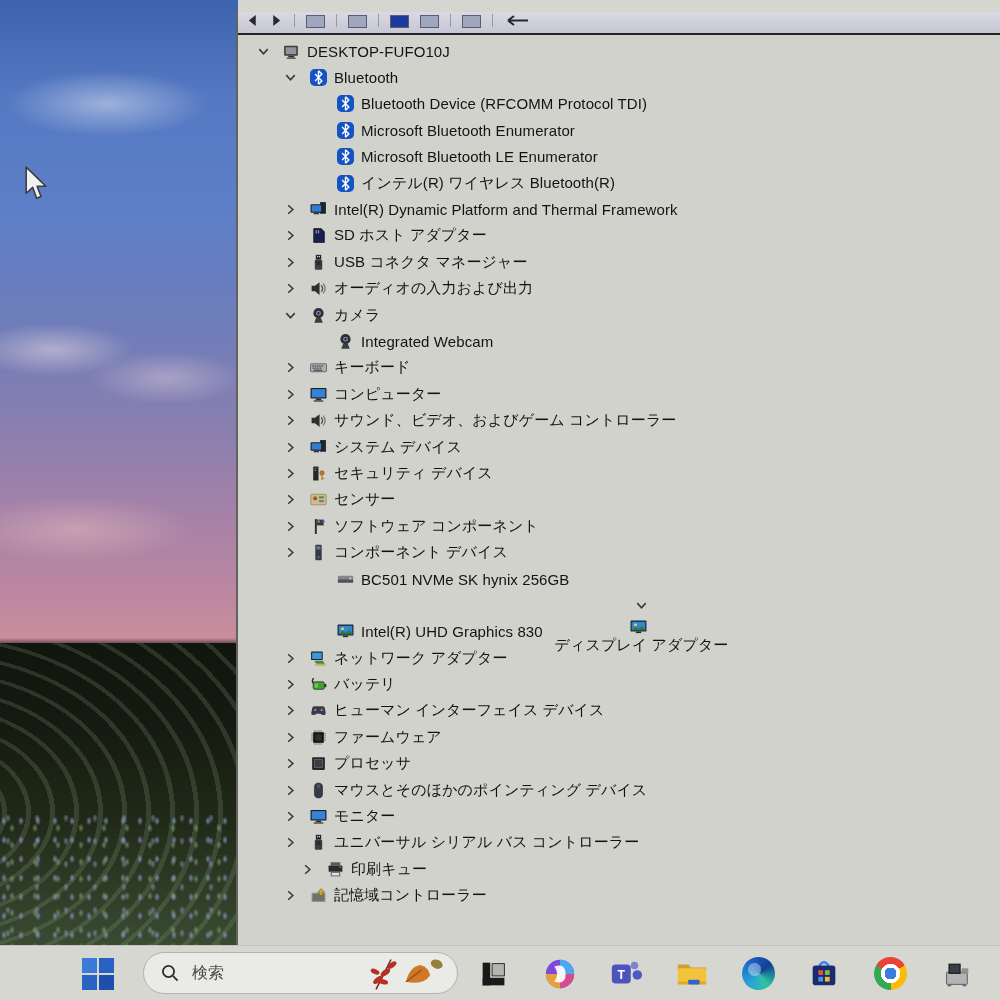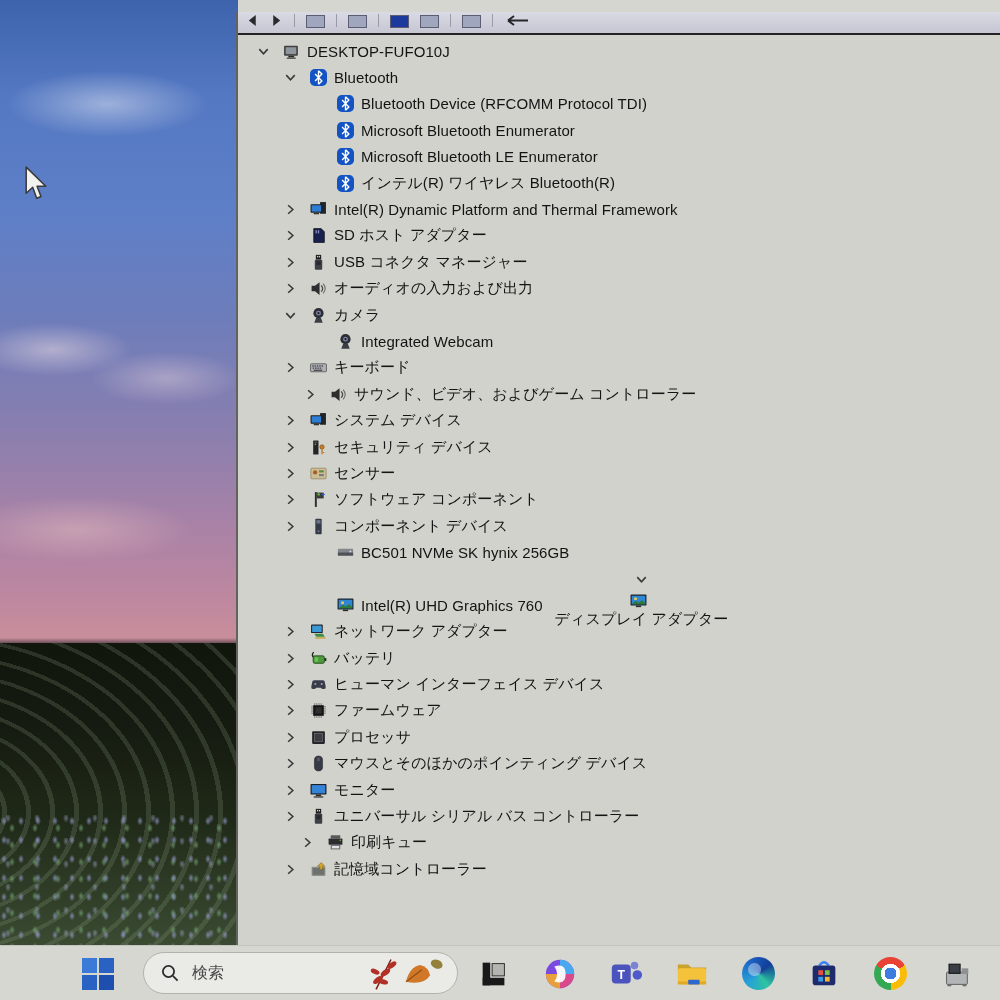--- a/index.html
+++ b/index.html
@@ -309,21 +309,37 @@
                 <rect x="2.5" y="8" width="1.5" height="1.2"></rect>
                 <rect x="4.7" y="8" width="1.5" height="1.2"></rect>
                 <rect x="6.9" y="8" width="1.5" height="1.2"></rect>
                 <rect x="9.1" y="8" width="1.5" height="1.2"></rect>
                 <rect x="3.5" y="10" width="8" height="1.2"></rect>
               </g>
             </svg>
           </span>
           <span>キーボード</span>
         </div>
-        <div class="trow" style="padding-left: 45px; margin-left: 20px;">
+        <div class="trow" style="padding-left: 45px;">
+          <span class="chev">
+            <svg viewBox="0 0 16 16">
+              <path d="M5.5 3.5 L10.5 8 L5.5 12.5" fill="none" stroke="#3a3a3a" stroke-width="1.7"></path>
+            </svg>
+          </span>
+          <span class="ticn">
+            <svg viewBox="0 0 16 16">
+              <rect x="0.5" y="1.8" width="15" height="10" rx="0.8" fill="#1b1d22"></rect>
+              <rect x="1.6" y="2.9" width="12.8" height="7.8" fill="#3583d6"></rect>
+              <rect x="5.5" y="11.8" width="5" height="1.6" fill="#2a2a2a"></rect>
+              <rect x="3.5" y="13.4" width="9" height="1.4" fill="#4c4c4c"></rect>
+            </svg>
+          </span>
+          <span>コンピューター</span>
+        </div>
+        <div class="trow" style="padding-left: 45px;">
           <span class="chev">
             <svg viewBox="0 0 16 16">
               <path d="M5.5 3.5 L10.5 8 L5.5 12.5" fill="none" stroke="#3a3a3a" stroke-width="1.7"></path>
             </svg>
           </span>
           <span class="ticn">
             <svg viewBox="0 0 16 16">
               <path d="M1.5 5.5 h3.2 L9 2 v12 L4.7 10.5 H1.5 z" fill="#2e2e2e"></path>
               <path d="M10.5 5 q2.8 3 0 6" stroke="#4a4a4a" stroke-width="1.2" fill="none"></path>
               <path d="M12.3 3.5 q4 4.5 0 9" stroke="#6a6a6a" stroke-width="1" fill="none"></path>
@@ -444,21 +460,21 @@
           <span class="chev"></span>
           <span class="ticn">
             <svg viewBox="0 0 16 16">
               <rect x="0.5" y="1.5" width="15" height="10.3" rx="0.8" fill="#1b2430"></rect>
               <rect x="1.6" y="2.6" width="12.8" height="8" fill="#2f86d4"></rect>
               <circle cx="5.2" cy="5.4" r="1.5" fill="#e8c65e"></circle>
               <path d="M1.6 10.6 L5.5 7.4 l2.6 1.8 3-2.4 3.3 2.6 v1.2 z" fill="#2f7a36"></path>
               <rect x="5.5" y="11.8" width="5" height="1.5" fill="#2a2a2a"></rect>
             </svg>
           </span>
-          <span>Intel(R) UHD Graphics 760</span>
+          <span>Intel(R) UHD Graphics 830</span>
         </div>
         <div class="trow" style="padding-left: 45px;">
           <span class="chev">
             <svg viewBox="0 0 16 16">
               <path d="M5.5 3.5 L10.5 8 L5.5 12.5" fill="none" stroke="#3a3a3a" stroke-width="1.7"></path>
             </svg>
           </span>
           <span class="ticn">
             <svg viewBox="0 0 16 16">
               <rect x="1" y="1.5" width="11" height="8" rx="0.8" fill="#1e2026"></rect>

